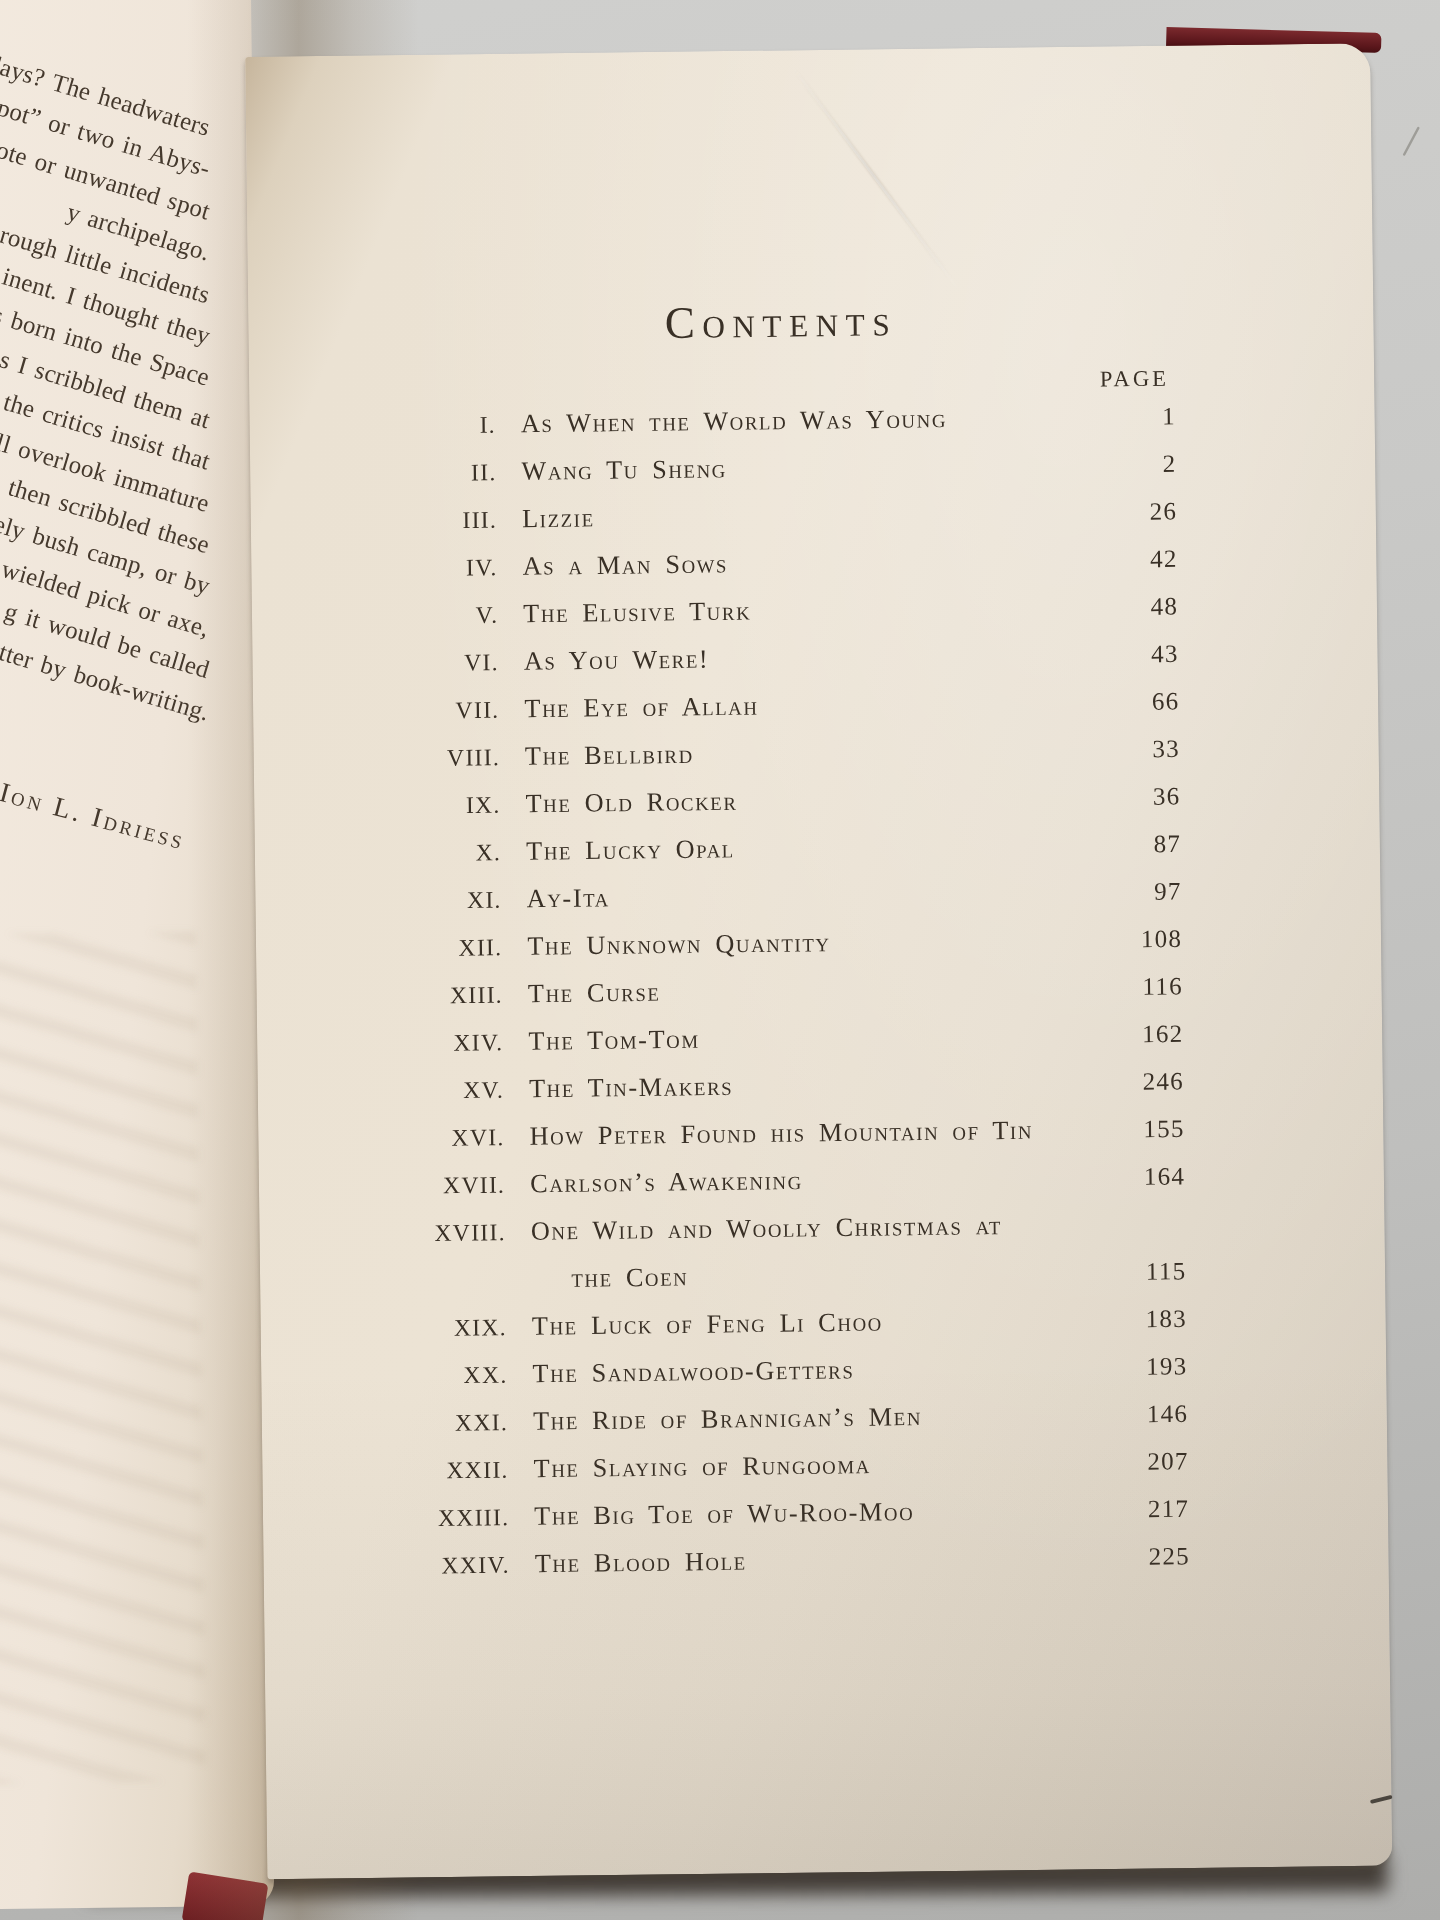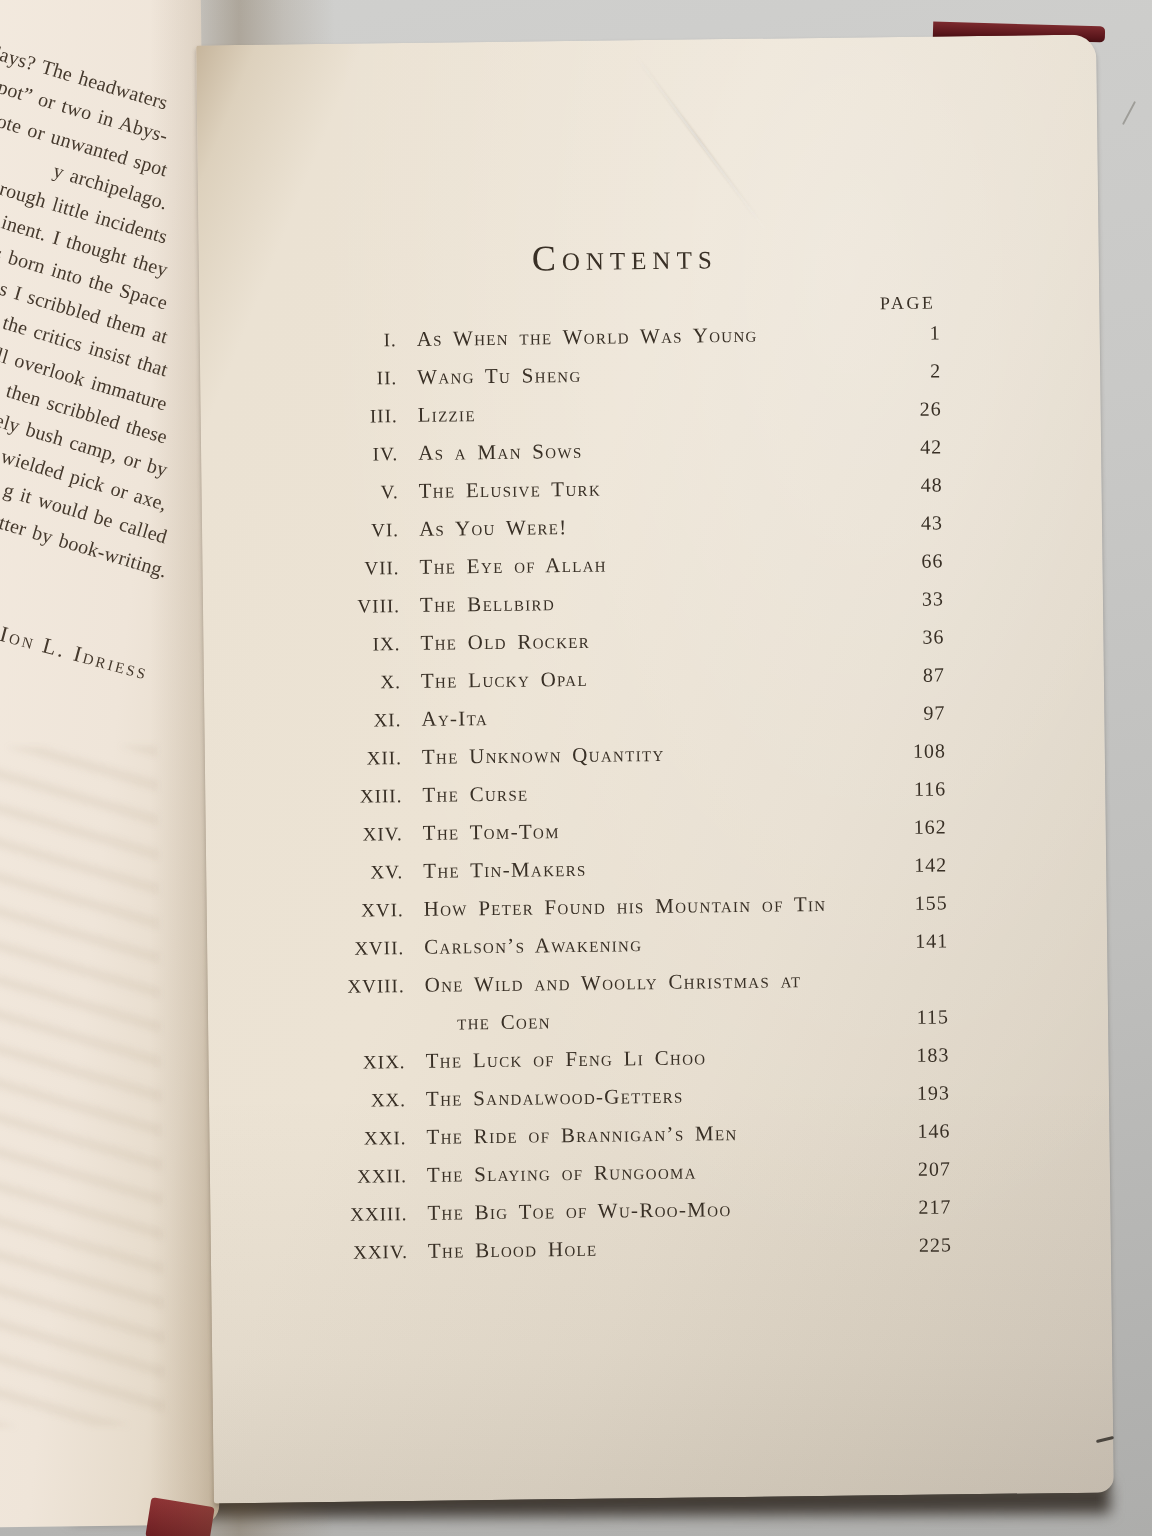--- a/index.html
+++ b/index.html
@@ -244,31 +244,31 @@
           <span class="toc-page">116</span>
         </div>
         <div class="toc-row">
           <span class="toc-num">XIV.</span>
           <span class="toc-title">The Tom-Tom</span>
           <span class="toc-page">162</span>
         </div>
         <div class="toc-row">
           <span class="toc-num">XV.</span>
           <span class="toc-title">The Tin-Makers</span>
-          <span class="toc-page">142</span>
+          <span class="toc-page">246</span>
         </div>
         <div class="toc-row">
           <span class="toc-num">XVI.</span>
           <span class="toc-title">How Peter Found his Mountain of Tin</span>
           <span class="toc-page">155</span>
         </div>
         <div class="toc-row">
           <span class="toc-num">XVII.</span>
           <span class="toc-title">Carlson’s Awakening</span>
-          <span class="toc-page">141</span>
+          <span class="toc-page">164</span>
         </div>
         <div class="toc-row">
           <span class="toc-num">XVIII.</span>
           <span class="toc-title">One Wild and Woolly Christmas at</span>
           <span class="toc-page"></span>
         </div>
         <div class="toc-row cont">
           <span class="toc-num"></span>
           <span class="toc-title">the Coen</span>
           <span class="toc-page">115</span>

